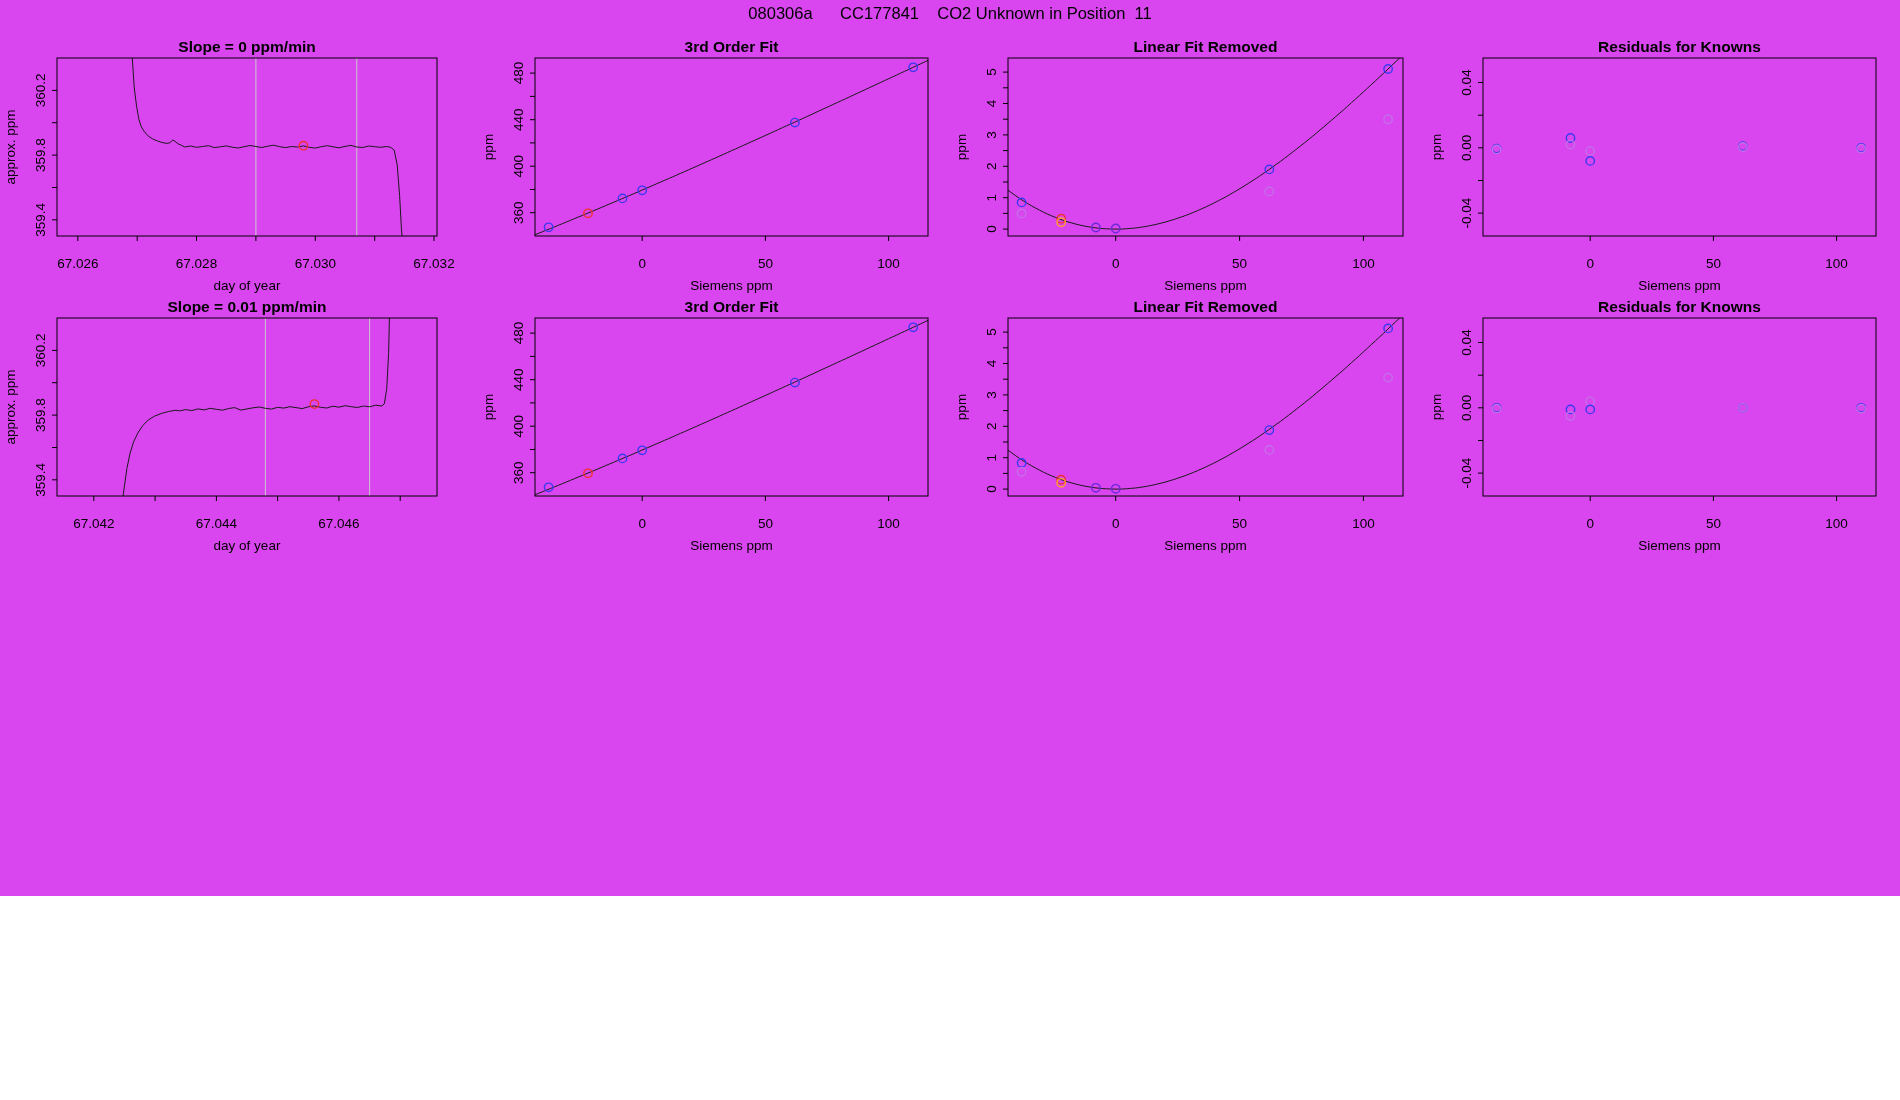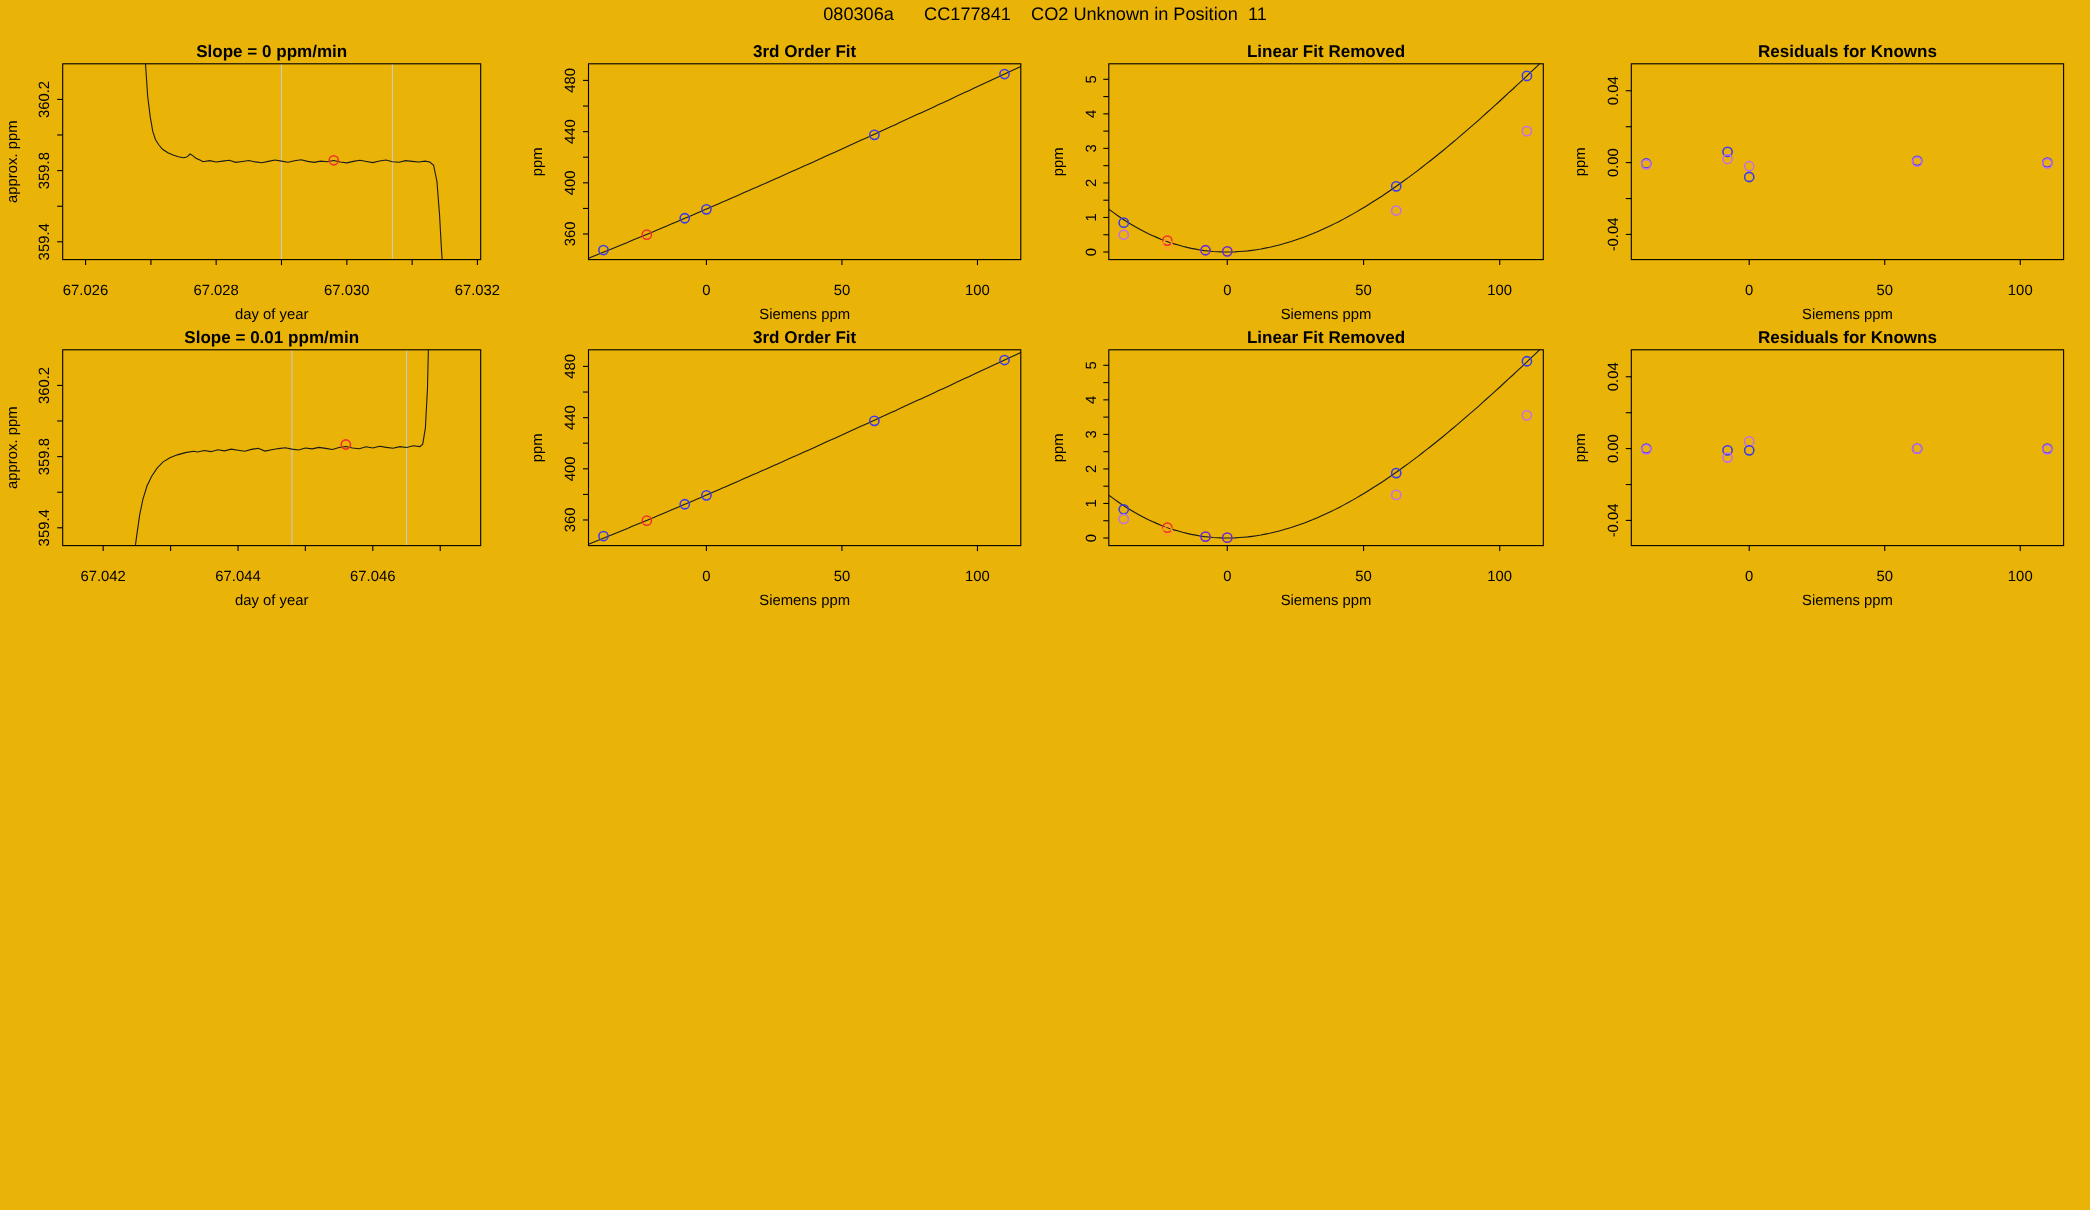--- a/index.html
+++ b/index.html
@@ -1,17 +1,17 @@
 <!DOCTYPE html>
 <html><head>
 <meta charset="utf-8">
 <style>
   html,body{margin:0;padding:0;background:#fff;}
   body{width:1900px;height:1100px;font-family:"Liberation Sans",sans-serif;overflow:hidden;}
-  .screen{position:relative;width:1900px;height:1100px;background:#eab308;}
+  .screen{position:relative;width:1900px;height:896px;background:#d946ef;}
   .fig-title{position:absolute;top:4px;left:0;width:1900px;text-align:center;
              font-size:16.5px;color:#000;white-space:pre;}
   #plots{position:absolute;top:0;left:0;width:1900px;height:600px;}
   #plots svg{pointer-events:none;}
   svg text{font-family:"Liberation Sans",sans-serif;fill:#000;}
 </style>
 </head>
 <body>
 
 <div class="screen">

